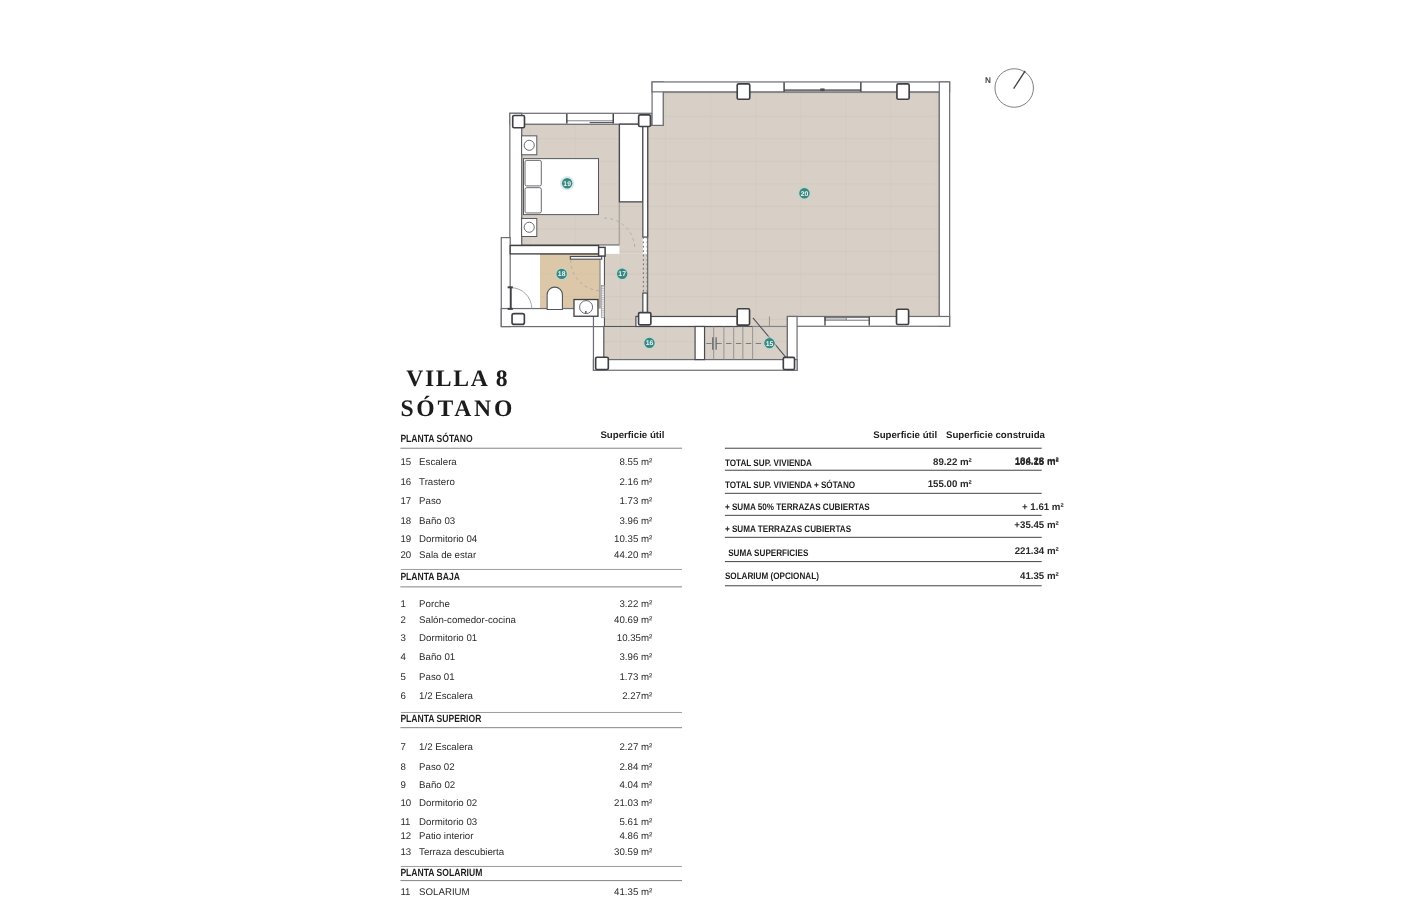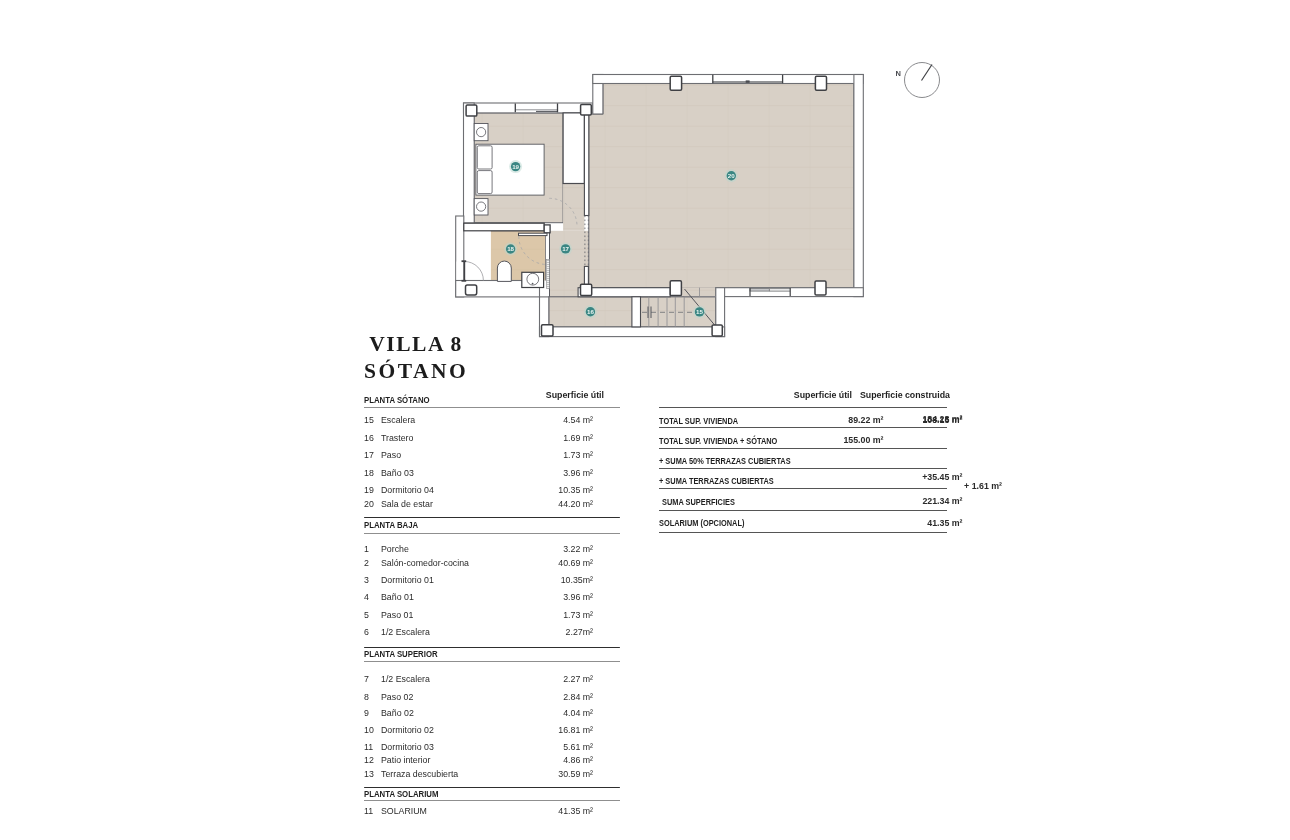--- a/index.html
+++ b/index.html
@@ -267,27 +267,27 @@
 
 <div>
 <div class="abs sheadn" style="left:504px;top:390.4px;width:100px;text-align:right;">Superficie útil</div>
 
 <div class="abs shead" style="left:364px;top:395px;">PLANTA SÓTANO</div>
 <div class="thin" style="left:364px;top:406.5px;width:255.5px;"></div>
 
 <div class="abs row" style="left:364px;top:415.1px;width:229px;">
       <span class="rnum">15</span>
       <span class="rname">Escalera</span>
-      <span class="rval">4.54 m²</span>
+      <span class="rval">8.55 m²</span>
     </div>
 
 <div class="abs row" style="left:364px;top:432.6px;width:229px;">
       <span class="rnum">16</span>
       <span class="rname">Trastero</span>
-      <span class="rval">1.69 m²</span>
+      <span class="rval">2.16 m²</span>
     </div>
 
 <div class="abs row" style="left:364px;top:450.1px;width:229px;">
       <span class="rnum">17</span>
       <span class="rname">Paso</span>
       <span class="rval">1.73 m²</span>
     </div>
 
 <div class="abs row" style="left:364px;top:467.6px;width:229px;">
       <span class="rnum">18</span>
@@ -371,21 +371,21 @@
 
 <div class="abs row" style="left:364px;top:708.1px;width:229px;">
       <span class="rnum">9</span>
       <span class="rname">Baño 02</span>
       <span class="rval">4.04 m²</span>
     </div>
 
 <div class="abs row" style="left:364px;top:725.2px;width:229px;">
       <span class="rnum">10</span>
       <span class="rname">Dormitorio 02</span>
-      <span class="rval">16.81 m²</span>
+      <span class="rval">21.03 m²</span>
     </div>
 
 <div class="abs row" style="left:364px;top:742.4px;width:229px;">
       <span class="rnum">11</span>
       <span class="rname">Dormitorio 03</span>
       <span class="rval">5.61 m²</span>
     </div>
 
 <div class="abs row" style="left:364px;top:754.8px;width:229px;">
       <span class="rnum">12</span>
@@ -427,21 +427,21 @@
 
 <div>
 <div class="abs rlabel" style="left:658.5px;top:436.1px;">TOTAL SUP. VIVIENDA + SÓTANO</div>
 <div class="rv" style="left:763.5px;top:435.3px;width:120px;">155.00  m²</div>
 <div class="rv" style="left:842.5px;top:414px;width:120px;">184.28 m²</div>
 <div class="thin" style="left:658.5px;top:448.0px;width:288.5px;border-top-color:#555;"></div>
 </div>
 
 <div>
 <div class="abs rlabel" style="left:658.5px;top:456.4px;">+ SUMA 50% TERRAZAS CUBIERTAS</div>
-<div class="rv" style="left:882px;top:455.6px;width:120px;margin-top:25px;">+ 1.61 m²</div>
+<div class="rv" style="left:847px;top:455.6px;width:120px;">+ 1.61 m²</div>
 <div class="thin" style="left:658.5px;top:467.5px;width:288.5px;border-top-color:#555;"></div>
 </div>
 
 <div>
 <div class="abs rlabel" style="left:658.5px;top:475.7px;">+ SUMA TERRAZAS CUBIERTAS</div>
 <div class="rv" style="left:842.5px;top:472px;width:120px;">+35.45 m²</div>
 <div class="thin" style="left:658.5px;top:488.1px;width:288.5px;border-top-color:#555;"></div>
 </div>
 
 <div>

